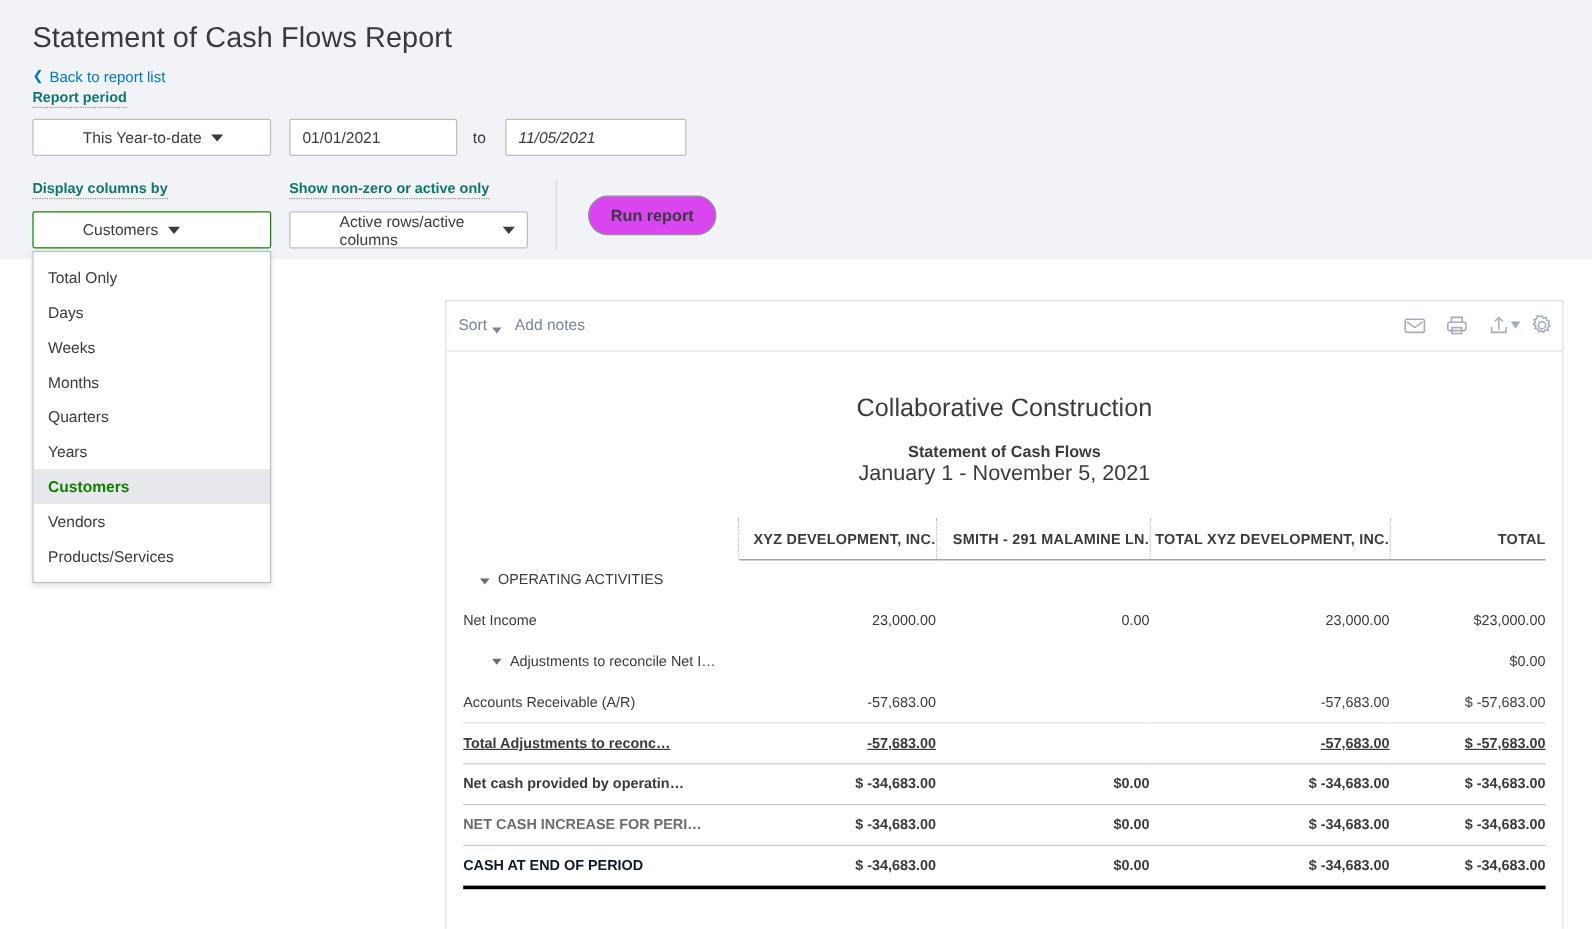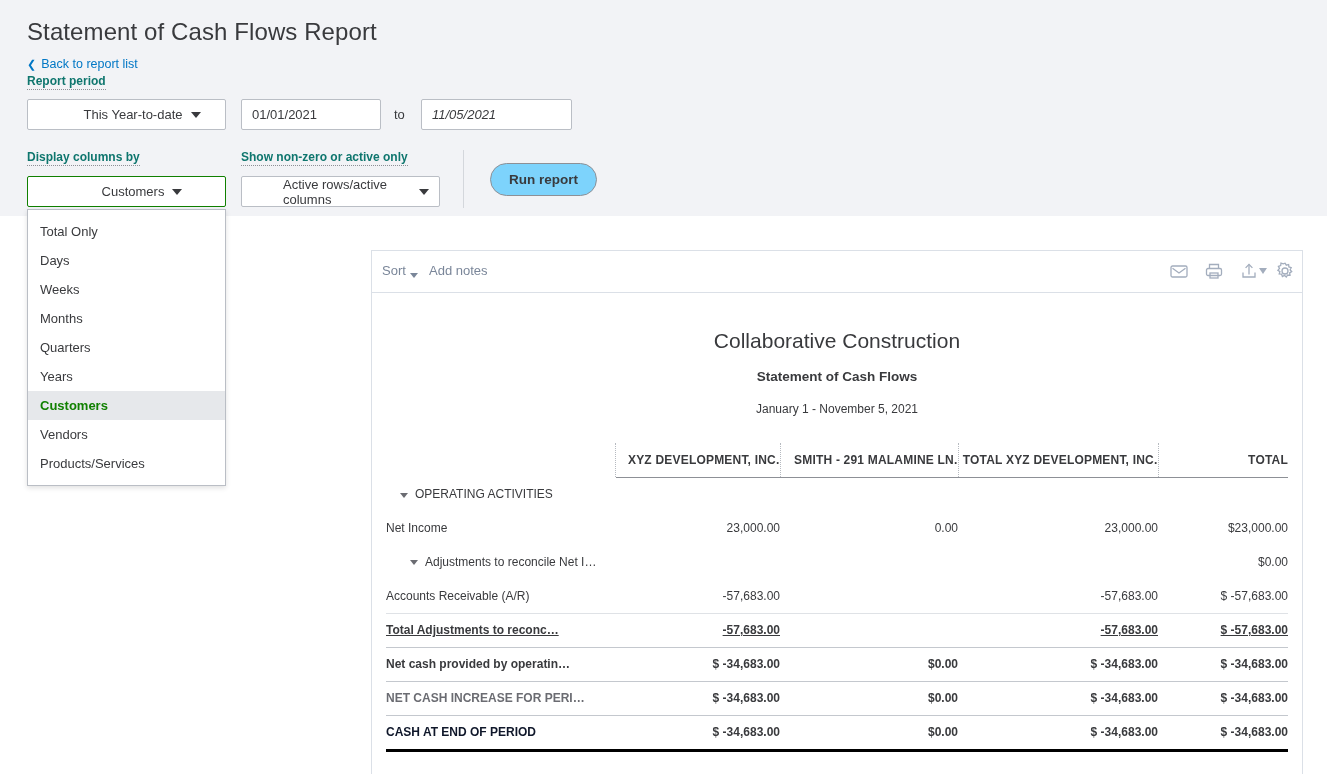--- a/index.html
+++ b/index.html
@@ -61,21 +61,21 @@
     background: #ffffff;
     border: 1px solid #babec5;
     border-radius: 2px;
     font-size: 13px;
     color: #393a3d;
     display: flex;
     align-items: center;
     padding: 0 10px;
     cursor: pointer;
   }
-  .ctl.select { justify-content: center; padding-left: 41px; }
+  .ctl.select { justify-content: flex-start; padding-left: 41px; }
   .ctl .caret {
     width: 0; height: 0;
     border-left: 5px solid transparent;
     border-right: 5px solid transparent;
     border-top: 6px solid #393a3d;
     margin-left: 8px;
   }
 
   #period-select  { left: 27px;  top: 99px;  width: 199px; height: 31px; }
   #date-from      { left: 241px; top: 99px;  width: 140px; height: 31px; cursor: text; }
@@ -99,21 +99,21 @@
     width: 1px; height: 58px;
     background: #d4d7dc;
   }
 
   #run-report {
     position: absolute;
     left: 490px; top: 163px;
     width: 107px; height: 33px;
     border: 1px solid #8d9096;
     border-radius: 17px;
-    background: #7dd3fc;
+    background: #d946ef;
     font-size: 13.5px;
     font-weight: bold;
     color: #393a3d;
     display: flex;
     align-items: center;
     justify-content: center;
     cursor: pointer;
     font-family: "Liberation Sans", sans-serif;
   }
 
@@ -213,23 +213,23 @@
   }
   #report-name {
     text-align: center;
     font-size: 13.5px;
     font-weight: bold;
     color: #393a3d;
     margin-top: 16px;
   }
   #report-range {
     text-align: center;
-    font-size: 12px;
-    color: #393a3d;
-    margin-top: 18px;
+    font-size: 18px;
+    color: #393a3d;
+    margin-top: 0;
   }
 
   
   table#report-table {
     margin-top: 27px;
     width: 902px;
     border-collapse: collapse;
     table-layout: fixed;
   }
   table#report-table th,

